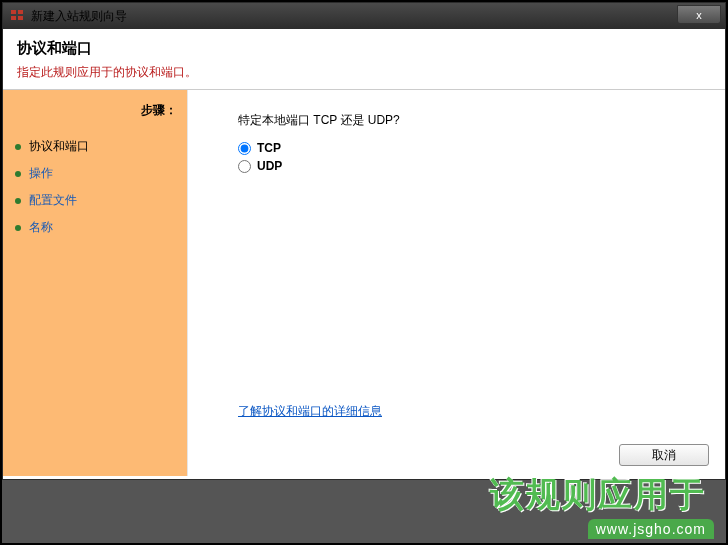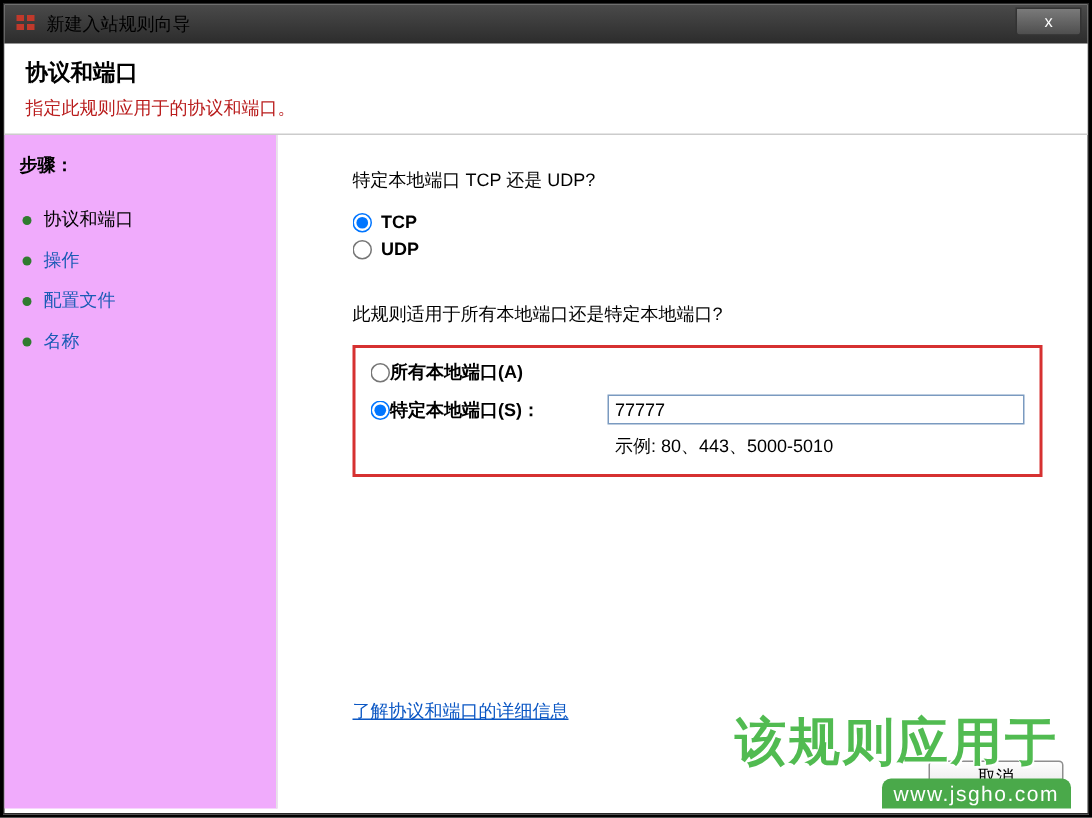--- a/index.html
+++ b/index.html
@@ -11,21 +11,21 @@
       height: 545px;
       overflow: hidden;
       position: relative;
       border: 2px solid #000;
     }
     .window {
       position: absolute;
       top: 0;
       left: 0;
       width: 724px;
-      height: 541px;
+      height: 478px;
       background: #fff;
       border: 1px solid #2b2b2b;
     }
     .titlebar {
       height: 26px;
       background: linear-gradient(to bottom, #4a4a4a 0%, #2c2c2c 100%);
       display: flex;
       align-items: center;
       padding: 0 6px;
       color: #000;
@@ -71,22 +71,23 @@
       font-size: 12px;
       color: #b91c1c;
     }
     .body {
       display: flex;
       height: calc(100% - 26px - 64px);
     }
     .sidebar {
       width: 185px;
       padding: 12px 10px;
-      background: #f0abfc;
+      background: #fdba74;
       border-right: 1px solid #e5e5e5;
+      text-align: right;
     }
     .steps-label {
       font-size: 12px;
       font-weight: bold;
       color: #000;
       margin-bottom: 14px;
     }
     .step-item {
       display: flex;
       align-items: center;
@@ -263,35 +264,20 @@
       <div class="question">特定本地端口 TCP 还是 UDP?</div>
       <div class="radio-row">
         <input type="radio" name="proto" id="r-tcp" checked="" style="">
         <label for="r-tcp" class="bold">TCP</label>
       </div>
       <div class="radio-row">
         <input type="radio" name="proto" id="r-udp" style="">
         <label for="r-udp" class="bold">UDP</label>
       </div>
 
-      <div class="port-section">
-        <div class="question">此规则适用于所有本地端口还是特定本地端口?</div>
-        <div class="highlight-box">
-          <div class="port-row">
-            <input type="radio" name="portscope" id="r-all" style="">
-            <label for="r-all">所有本地端口(A)</label>
-          </div>
-          <div class="port-row">
-            <input type="radio" name="portscope" id="r-spec" checked="" style="">
-            <label for="r-spec">特定本地端口(S)：</label>
-            <input type="text" class="port-input" value="77777" style="">
-          </div>
-          <div class="example">示例: 80、443、5000-5010</div>
-        </div>
-      </div>
 
       <a class="learn-more">了解协议和端口的详细信息</a>
 
       <div class="footer">
         <button class="btn">取消</button>
       </div>
     </div>
   </div>
 </div>
 

